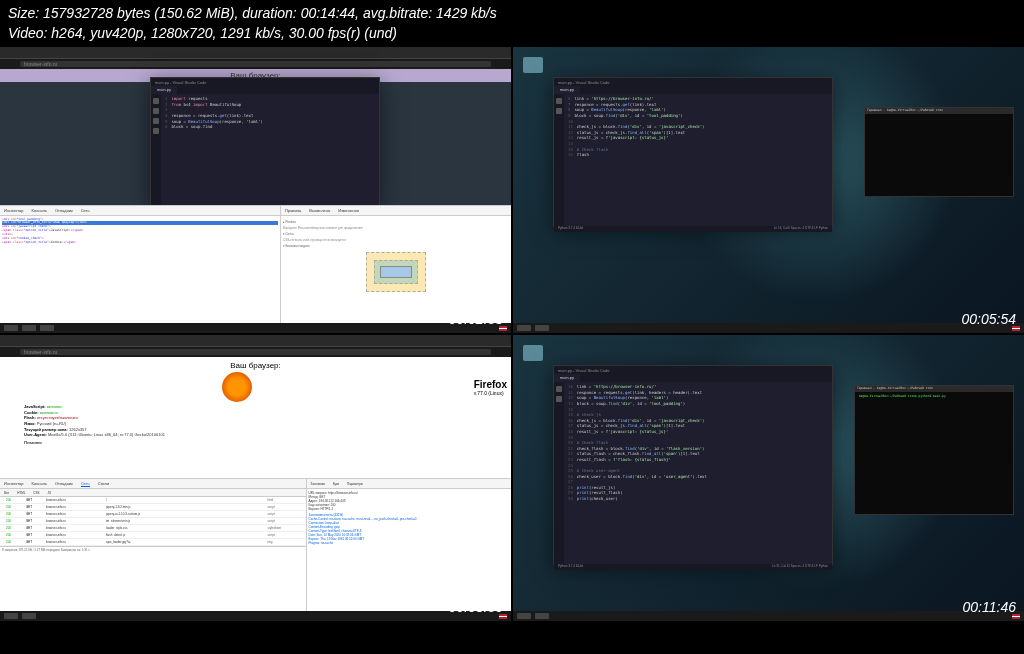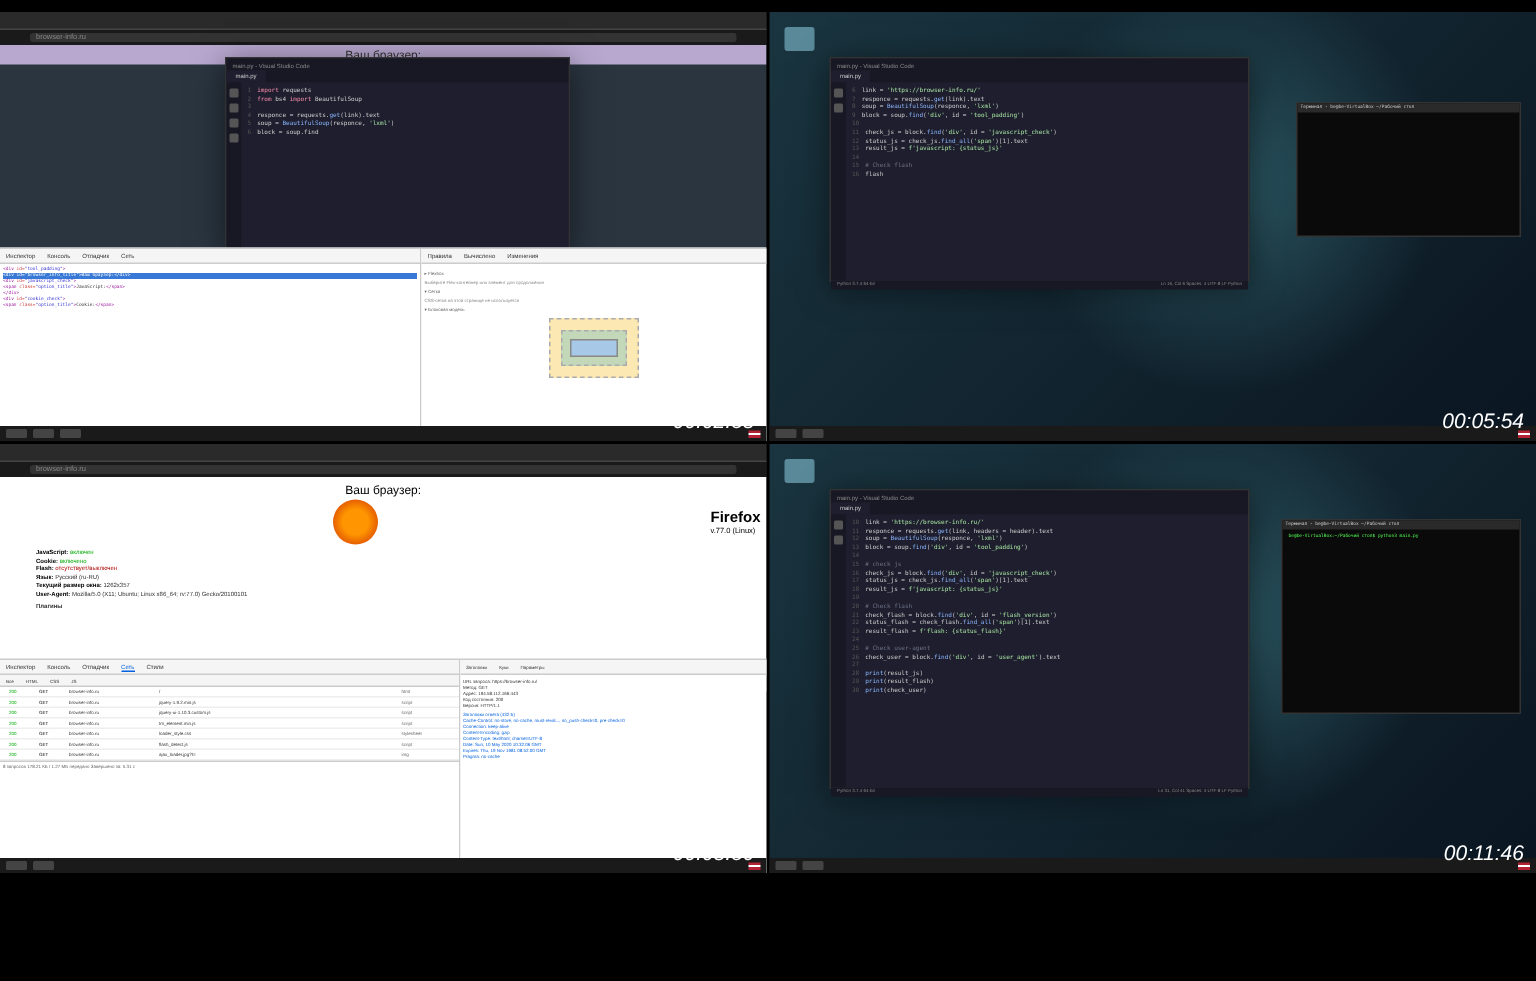--- a/index.html
+++ b/index.html
@@ -66,20 +66,22 @@
 .net-file { flex: 1; color: #333; }
 .net-type { width: 40px; color: #666; }
 .request-details { font-size: 3px; padding: 2px; color: #333; }
 .detail-line { white-space: nowrap; }
 .folder-icon { position: absolute; top: 10px; left: 10px; width: 20px; height: 16px; background: #5a8a9a; border-radius: 2px; }
 </style>
 </head>
 <body>
 
 <div class="header">
+  <div>Size: 157932728 bytes (150.62 MiB), duration: 00:14:44, avg.bitrate: 1429 kb/s</div>
+  <div>Video: h264, yuv420p, 1280x720, 1291 kb/s, 30.00 fps(r) (und)</div>
 </div>
 
 <div class="grid">
 
 <div class="quadrant">
   <div class="desktop">
     <div class="browser-top"></div>
     <div class="url-bar">
       <div class="url-input">browser-info.ru</div>
     </div>

